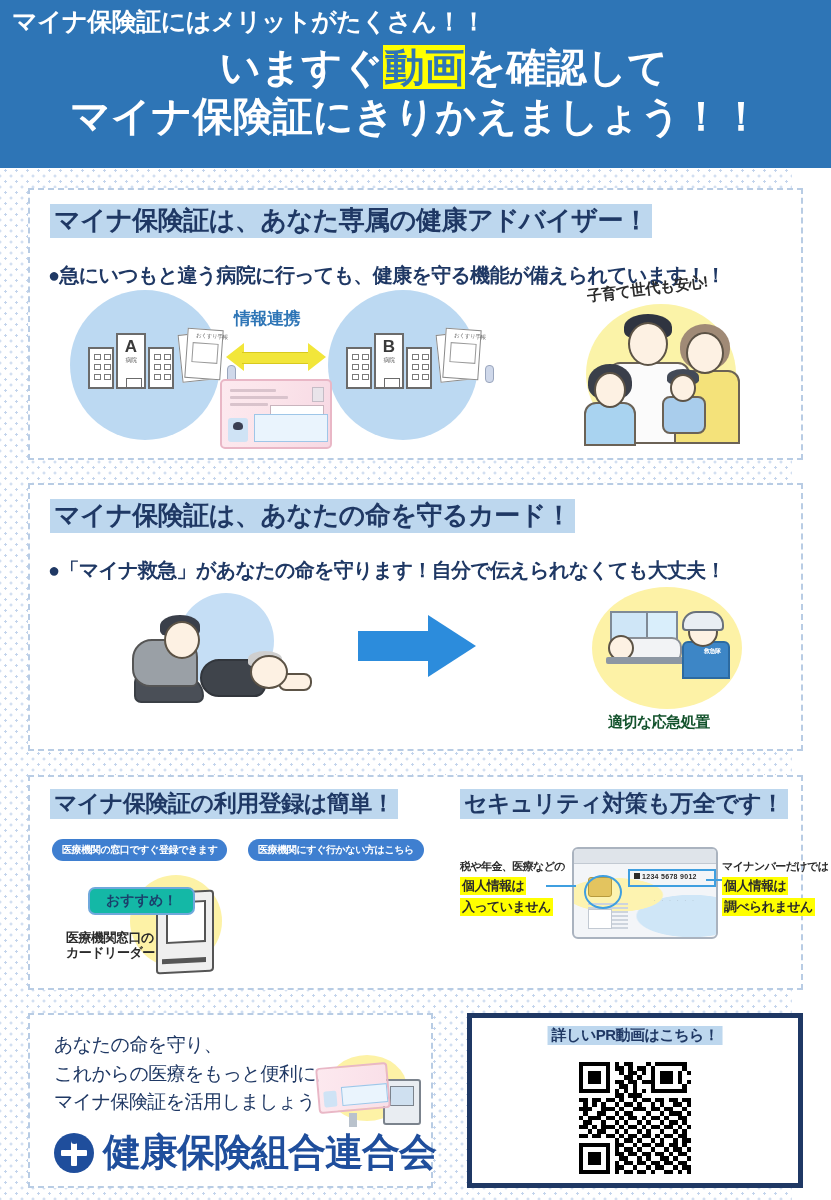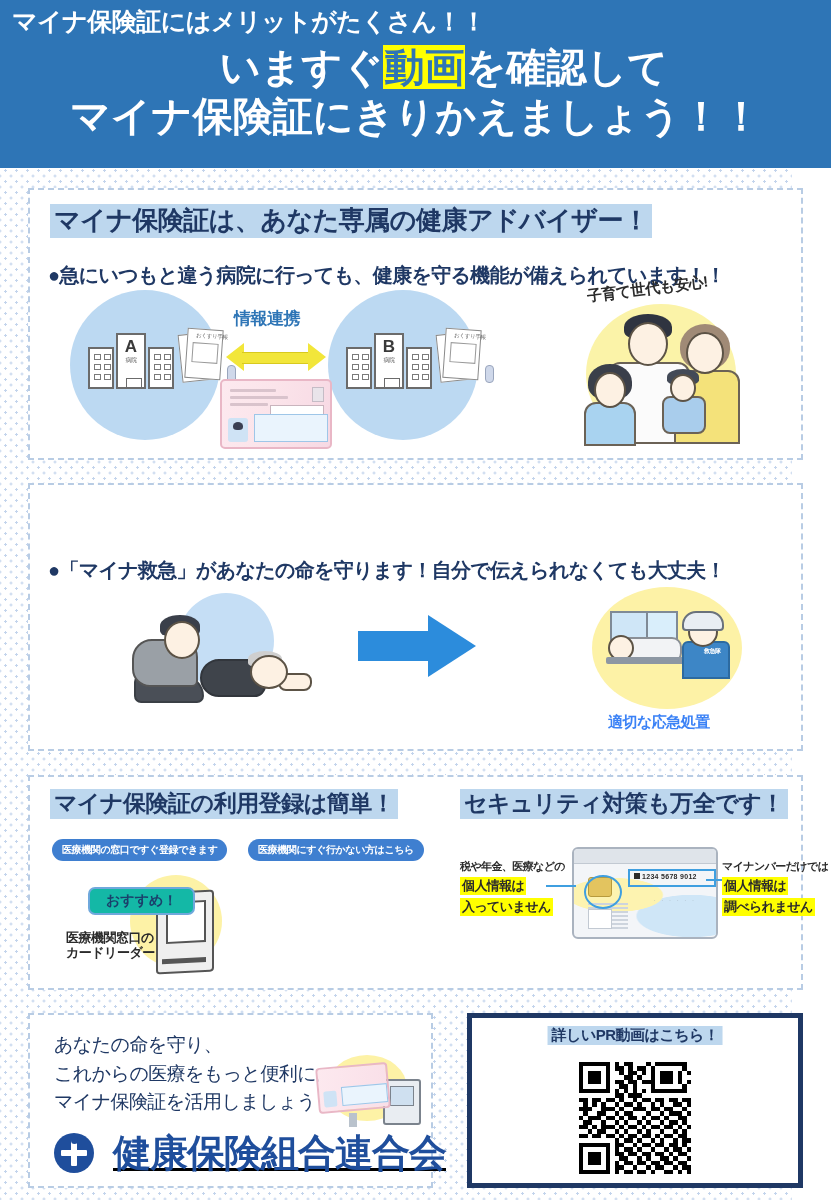--- a/index.html
+++ b/index.html
@@ -219,21 +219,21 @@
   .amb-win { position:absolute; left:8px; top:6px; width:64px; height:26px; background:#cfe6f7; border:2px solid #7f8a96;}
   .amb-win2 { position:absolute; left:44px; top:6px; width:28px; height:26px; background:#d9eefb; border:2px solid #7f8a96;}
   .stretch { position:absolute; left:4px; top:52px; width:118px; height:7px; background:#8d97a3; border-radius:2px;}
   .patient { position:absolute; left:10px; top:32px; width:66px; height:22px; background:#f2f3f5; border:2px solid #8a8f96; border-radius:10px;}
   .patient-hd { position:absolute; left:6px; top:30px; width:22px;height:22px; border-radius:50%; background:#fdf1e3; border:2px solid #5c5346;}
   .emt { position:absolute; left:78px; top:6px; width:48px; height:54px;}
   .emt .ehd { position:absolute; left:8px; top:6px; width:26px;height:26px; border-radius:50%; background:#fdf1e3; border:2px solid #5c5346;}
   .emt .helm { position:absolute; left:2px; top:0px; width:38px;height:16px; background:#e9eef3; border:2px solid #6a727c; border-radius:14px 14px 4px 4px;}
   .emt .ebody { position:absolute; left:2px; top:30px; width:44px;height:34px; background:#3d86c6; border:2px solid #2c6aa0; border-radius:6px 6px 0 0;}
   .emt .kyu { position:absolute; left:24px; top:36px; color:#fff; font-size:6px; font-weight:700; letter-spacing:-0.5px;}
-  .amb-caption { position:absolute; left:40px; top:128px; font-size:15px; font-weight:700; color:#3b82f6; letter-spacing:-0.5px; white-space:nowrap;}
+  .amb-caption { position:absolute; left:40px; top:128px; font-size:15px; font-weight:700; color:#14532d; letter-spacing:-0.5px; white-space:nowrap;}
 
   
   .pill {
     position:absolute; background:#3f7fd0; color:#fff;
     font-size:10px; font-weight:700; border-radius:11px;
     padding:4px 10px; white-space:nowrap; letter-spacing:-0.4px;
   }
   .pill-a { left: 22px; top: 62px; }
   .pill-b { left: 218px; top: 62px; }
 
@@ -295,21 +295,21 @@
   .foot-ill { position:absolute; right: 10px; top: 36px; width: 108px; height: 76px;}
   .fy { position:absolute; left:14px; top:4px; width:80px; height:66px; border-radius:50%; background:#fdf2a6;}
   .fcard { position:absolute; left:4px; top:14px; width:72px; height:46px; border:2px solid #e9b7c6; border-radius:4px;
     background: linear-gradient(100deg,#fde9ef 0%, #f9dfe8 100%); transform: rotate(-5deg); box-sizing:border-box;}
   .fcard .fb { position:absolute; left:22px; bottom:4px; width:44px; height:17px; border:1px solid #9ec6e8; background:#eaf4fd;}
   .fcard .fface { position:absolute; left:4px; bottom:4px; width:13px; height:16px; border-radius:2px; background:#cfe3f5;}
   .freader { position:absolute; right:0px; top:28px; width:34px; height:42px; background:#e9edf2; border:2px solid #7b838d; border-radius:3px;}
   .freader .fs { position:absolute; left:5px; top:5px; width:22px; height:18px; background:#cfe0f0; border:1px solid #7b838d;}
   .fstand { position:absolute; left:36px; bottom:0; width:8px; height:14px; background:#b9c2cc;}
 
-  .org { position:absolute; left: 24px; top: 118px; display:flex; align-items:center; gap:19px;text-decoration:underline;}
+  .org { position:absolute; left: 24px; top: 118px; display:flex; align-items:flex-start; gap:9px;}
   .org-mark { width:40px; height:40px; border-radius:50%; background:#1f4e9c; position:relative;}
   .org-mark:before { content:""; position:absolute; left:17px; top:7px; width:6px; height:26px; background:#fff; border-radius:1px;}
   .org-mark:after  { content:""; position:absolute; left:7px; top:17px; width:26px; height:6px; background:#fff; border-radius:1px;}
   .org-dot { position:absolute; left:16.5px; top:4px; width:7px;height:7px; border-radius:50%; background:#1f4e9c; z-index:2;}
   .org-name { color:#1f4e9c; font-size:38px; font-weight:700; letter-spacing:-1px; line-height:1; white-space:nowrap;}
 
   
   .qr-panel {
     position:absolute; left: 467px; top: 1013px; width: 336px; height: 175px;
     background:#ffffff; border: 5px solid #1f3864; box-sizing:border-box;
@@ -460,20 +460,21 @@
       </div>
       <div class="person">
         <div class="body baby-body"></div>
         <div class="hair baby-hair"></div>
         <div class="head baby-head"></div>
       </div>
     </div>
   </div>
 
   <div class="panel panel-2">
+    <div class="sec-head p2-head">マイナ保険証は、あなたの命を守るカード！</div>
     <div class="sec-sub p2-sub">●「マイナ救急」があなたの命を守ります！自分で伝えられなくても大丈夫！</div>
 
     <div class="ill2">
       <div class="sick-circle"></div>
       <div class="sick-man">
         <div class="leg"></div>
         <div class="torso"></div>
         <div class="hr"></div>
         <div class="hd"></div>
       </div>

